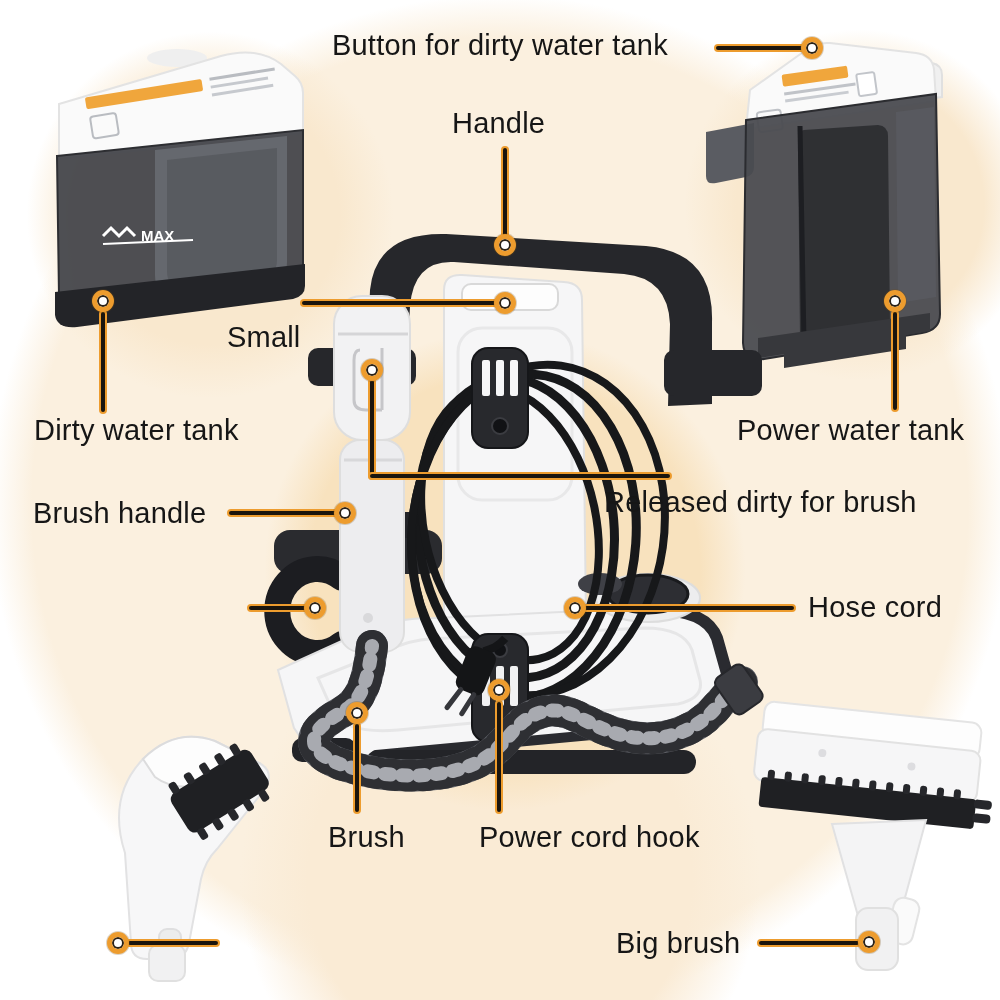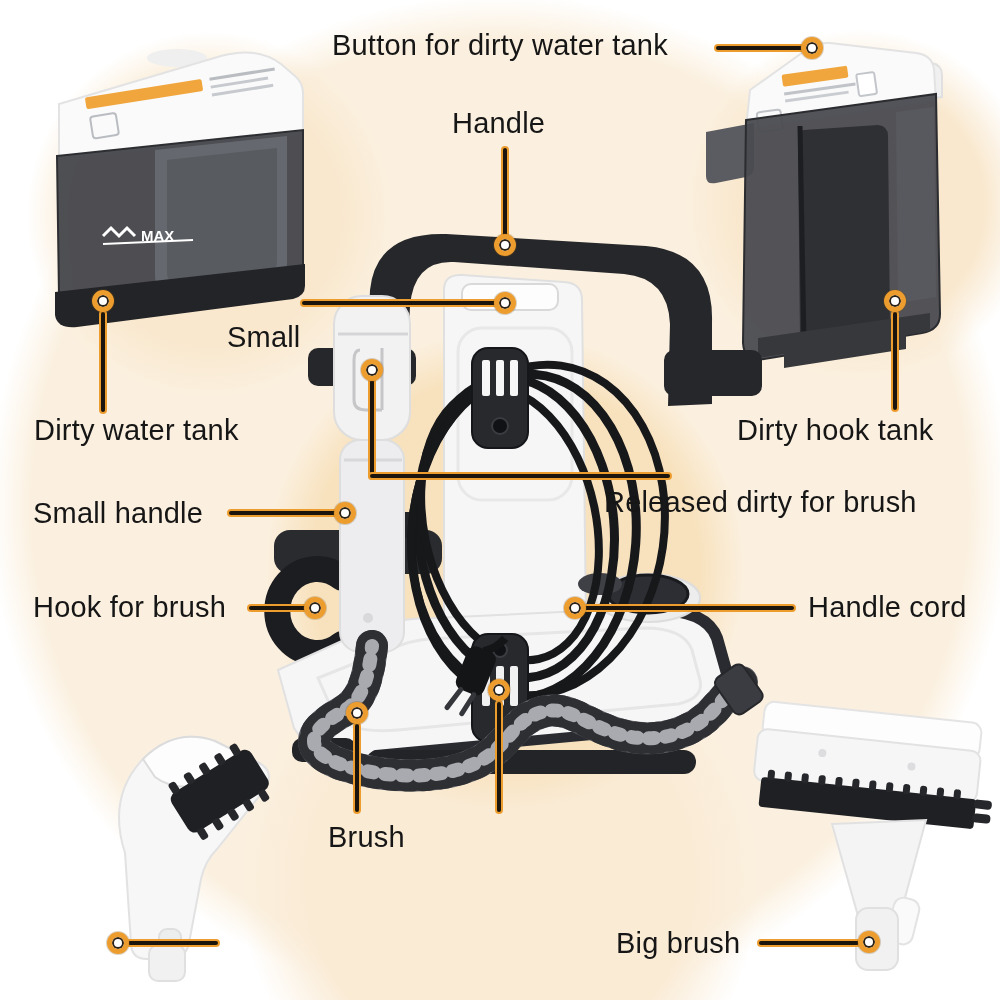--- a/index.html
+++ b/index.html
@@ -206,45 +206,45 @@
   <div class="dot" style="left:494px;top:234px"></div>
 
   <div class="lbl" style="left:227px;top:320px">Small</div>
   <div class="hline" style="left:300px;top:299px;width:198px"></div>
   <div class="dot" style="left:494px;top:292px"></div>
 
   <div class="lbl" style="left:34px;top:413px">Dirty water tank</div>
   <div class="vline" style="left:99px;top:310px;height:104px"></div>
   <div class="dot" style="left:92px;top:290px"></div>
 
-  <div class="lbl" style="left:737px;top:413px">Dirty hook tank</div>
+  <div class="lbl" style="left:737px;top:413px">Power water tank</div>
   <div class="vline" style="left:891px;top:310px;height:102px"></div>
   <div class="dot" style="left:884px;top:290px"></div>
 
-  <div class="lbl" style="left:33px;top:496px">Small handle</div>
+  <div class="lbl" style="left:33px;top:496px">Brush handle</div>
   <div class="hline" style="left:227px;top:509px;width:112px"></div>
   <div class="dot" style="left:334px;top:502px"></div>
 
   <div class="lbl" style="left:604px;top:485px">Released dirty for brush</div>
   <div class="vline" style="left:368px;top:378px;height:102px"></div>
   <div class="hline" style="left:368px;top:472px;width:304px"></div>
   <div class="dot" style="left:361px;top:359px"></div>
 
-  <div class="lbl" style="left:33px;top:590px">Hook for brush</div>
   <div class="hline" style="left:247px;top:604px;width:62px"></div>
   <div class="dot" style="left:304px;top:597px"></div>
 
-  <div class="lbl" style="left:808px;top:590px">Handle cord</div>
+  <div class="lbl" style="left:808px;top:590px">Hose cord</div>
   <div class="hline" style="left:582px;top:604px;width:214px"></div>
   <div class="dot" style="left:564px;top:597px"></div>
 
   <div class="lbl" style="left:328px;top:820px">Brush</div>
   <div class="vline" style="left:353px;top:722px;height:92px"></div>
   <div class="dot" style="left:346px;top:702px"></div>
 
+  <div class="lbl" style="left:479px;top:820px">Power cord hook</div>
   <div class="vline" style="left:495px;top:700px;height:114px"></div>
   <div class="dot" style="left:488px;top:679px"></div>
 
   <div class="hline" style="left:126px;top:939px;width:94px"></div>
   <div class="dot" style="left:107px;top:932px"></div>
 
   <div class="lbl" style="left:616px;top:926px">Big brush</div>
   <div class="hline" style="left:757px;top:939px;width:104px"></div>
   <div class="dot" style="left:858px;top:931px"></div>
 

